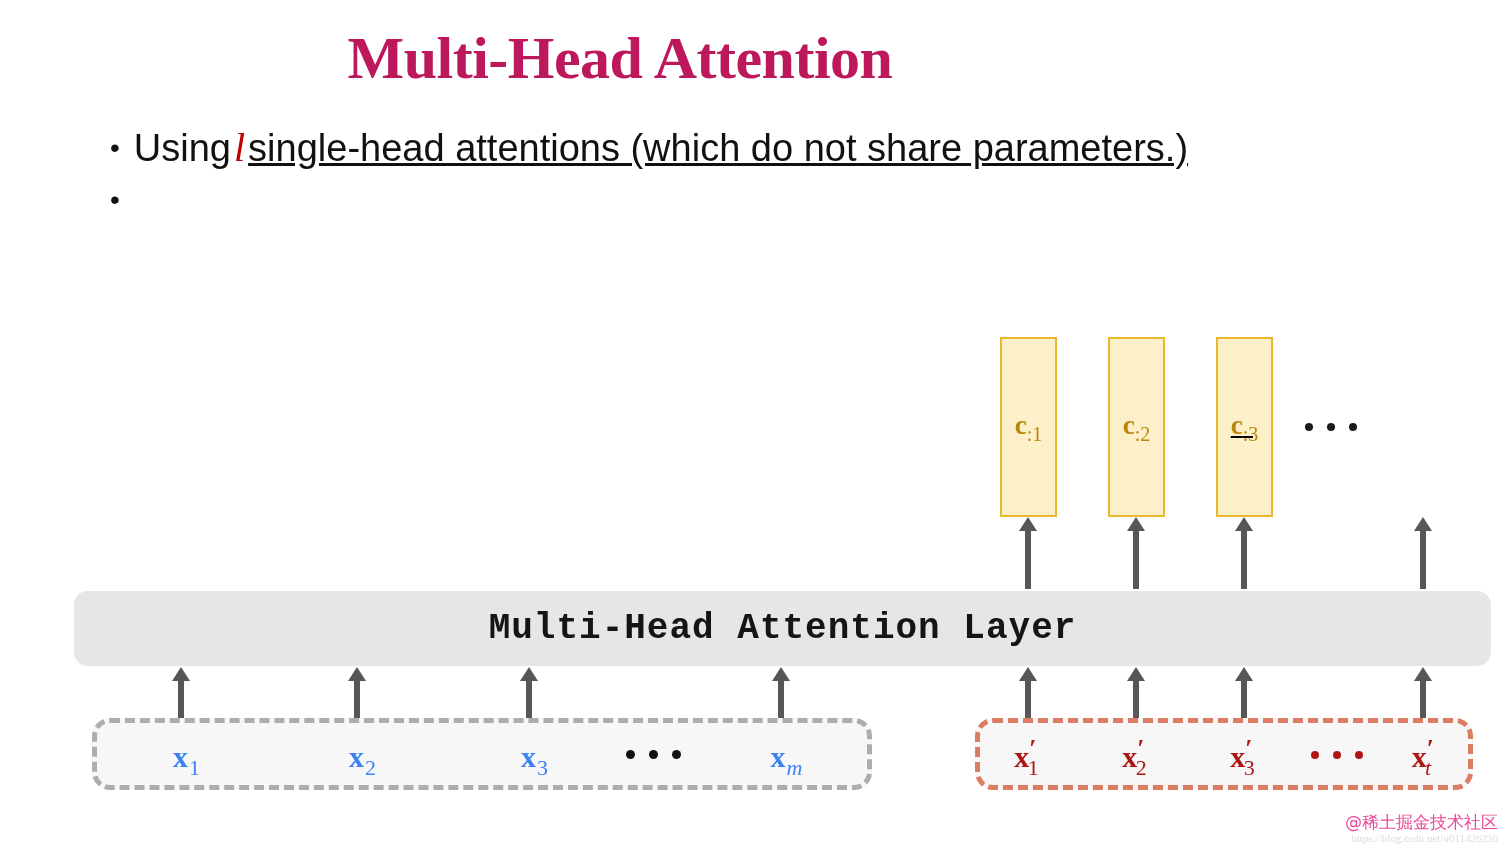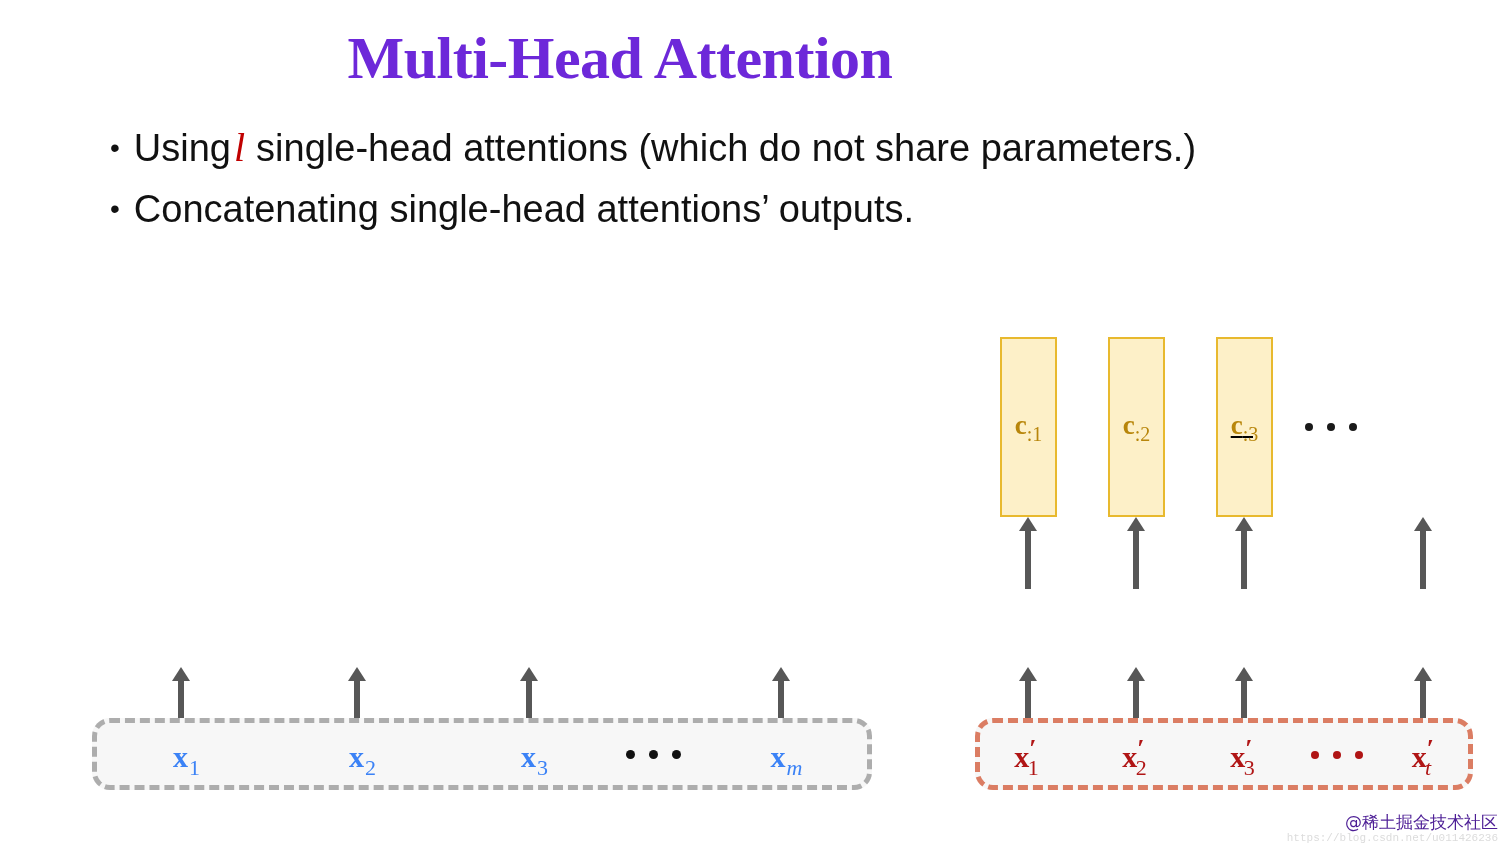--- a/index.html
+++ b/index.html
@@ -18,21 +18,21 @@
   
   #slide-title {
     position: absolute;
     left: 0;
     top: 24px;
     width: 1240px;
     text-align: center;
     font-family: "Liberation Serif", serif;
     font-weight: bold;
     font-size: 60px;
-    color: #6d28d9;
+    color: #be185d;
     letter-spacing: -0.5px;
   }
 
   
   #bullet-list {
     position: absolute;
     left: 110px;
     top: 128px;
     width: 1320px;
   }
@@ -216,46 +216,45 @@
   #watermark {
     position: absolute;
     right: 14px;
     bottom: 6px;
     text-align: right;
     line-height: 1.15;
     user-select: none;
   }
   #watermark-text {
     font-size: 17px;
-    color: #4c1d95;
+    color: #ec4899;
     font-family: "DejaVu Sans", sans-serif;
   }
   #watermark-url {
     font-size: 11px;
     color: #DCDCDC;
-    font-family: Liberation Mono, monospace;
+    font-family: Liberation Serif, serif;
   }
 </style>
 </head>
 <body>
 
 <div id="slide-title">Multi-Head Attention</div>
 
 <div id="bullet-list">
 
   <div class="bullet-row">
     <span class="bullet-dot">•</span>
     <span>Using</span>
     <span class="math-l">l</span>
-    <span style="margin-left:8px;">single-head attentions (which do not share parameters.)</span>
+    <span style="margin-left:0;text-decoration:underline;">single-head attentions (which do not share parameters.)</span>
   </div>
 
   <div class="bullet-row">
     <span class="bullet-dot">•</span>
-    <span>Concatenating single-head attentions’ outputs.</span>
   </div>
 
 </div>
 
 <div id="diagram">
 
   <div class="c-box" style="left:966px; top:337px;">
     <span class="c-label">c<span class="sub">:1</span></span>
   </div>
 
@@ -272,20 +271,23 @@
     <span></span>
       <span></span>
       <span></span>
   </div>
 
   <div class="arrow" style="left:991px;  top:529px; height:60px;"></div>
   <div class="arrow" style="left:1099px; top:529px; height:60px;"></div>
   <div class="arrow" style="left:1207px; top:529px; height:60px;"></div>
   <div class="arrow" style="left:1386px; top:529px; height:60px;"></div>
 
+  <div id="attention-bar">
+    <span id="attention-bar-label">Multi-Head Attention Layer</span>
+  </div>
 
   <div class="arrow" style="left:144px; top:679px; height:66px;"></div>
   <div class="arrow" style="left:320px; top:679px; height:66px;"></div>
   <div class="arrow" style="left:492px; top:679px; height:66px;"></div>
   <div class="arrow" style="left:744px; top:679px; height:66px;"></div>
 
   <div class="arrow" style="left:991px;  top:679px; height:66px;"></div>
   <div class="arrow" style="left:1099px; top:679px; height:66px;"></div>
   <div class="arrow" style="left:1207px; top:679px; height:66px;"></div>
   <div class="arrow" style="left:1386px; top:679px; height:66px;"></div>

